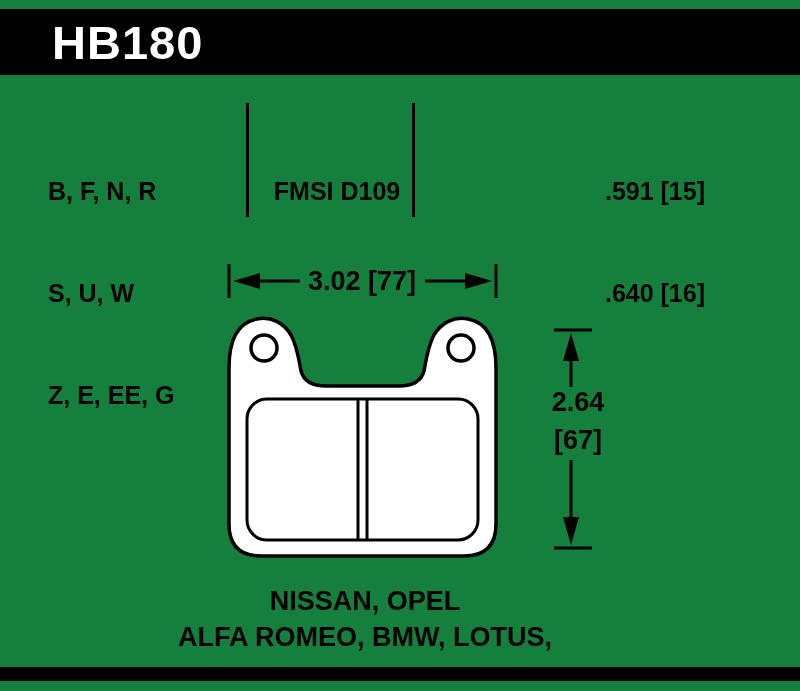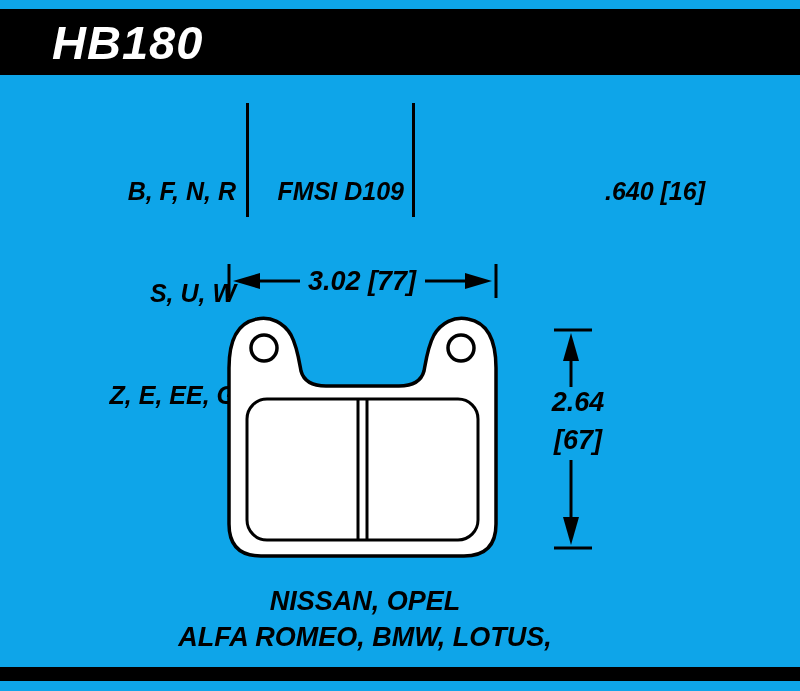--- a/index.html
+++ b/index.html
@@ -1,29 +1,29 @@
 <!DOCTYPE html>
 <html><head>
 <meta charset="utf-8">
 <style>
   * { margin:0; padding:0; box-sizing:border-box; }
   html,body { width:800px; height:691px; background:#ffffff; }
   body { font-family:"Liberation Sans", sans-serif; }
-  .page { position:relative; width:800px; height:691px; background:#0ea5e9; overflow:hidden;font-style:italic; }
+  .page { position:relative; width:800px; height:691px; background:#15803d; overflow:hidden; }
 
   .header-bar { position:absolute; top:9px; left:0; width:800px; height:66px; background:#000000; display:flex; align-items:center; }
   .part-number { color:#ffffff; font-size:47px; font-weight:bold; margin-left:52px; letter-spacing:1px; }
 
   .divider { position:absolute; width:3px; top:103px; height:114px; background:#000000; }
   .d1 { left:246px; }
   .d2 { left:412px; }
 
   .col { position:absolute; top:106px; font-size:25px; font-weight:bold; line-height:34px; color:#000000; white-space:pre; }
-  .col-compounds { left:36px; width:200px; text-align:right; }
-  .col-fmsi { left:254px; width:150px; text-align:right; }
+  .col-compounds { left:48px; width:200px; }
+  .col-fmsi { left:262px; width:150px; text-align:center; }
   .col-thickness { left:480px; width:225px; text-align:right; }
 
   .diagram-svg { position:absolute; left:0; top:0; width:800px; height:691px; }
   .diagram-svg text { font-family:"Liberation Sans", sans-serif; font-weight:bold; font-size:27px; fill:#000000; }
   .diagram-svg .ln { stroke:#000000; fill:none; }
 
   .apps { position:absolute; top:583px; left:0; width:730px; text-align:center; font-size:27px; font-weight:bold; line-height:36px; color:#000000; }
 
   .footer-bar { position:absolute; left:0; top:667px; width:800px; height:14px; background:#000000; }
 </style>
@@ -43,20 +43,21 @@
     <div>B, F, N, R</div>
     <div>S, U, W</div>
     <div>Z, E, EE, G</div>
   </div>
 
   <div class="col col-fmsi">
     <div>FMSI D109</div>
   </div>
 
   <div class="col col-thickness">
+    <div>.591 [15]</div>
     <div>.640 [16]</div>
   </div>
 
   <svg class="diagram-svg" viewBox="0 0 800 691">
 
     <line class="ln" x1="229" y1="264" x2="229" y2="298" stroke-width="3"></line>
     <line class="ln" x1="496" y1="264" x2="496" y2="298" stroke-width="3"></line>
     <polygon points="233,281 260,273 260,289" fill="#000000"></polygon>
     <line class="ln" x1="258" y1="281" x2="300" y2="281" stroke-width="3"></line>
     <polygon points="492,281 465,273 465,289" fill="#000000"></polygon>

